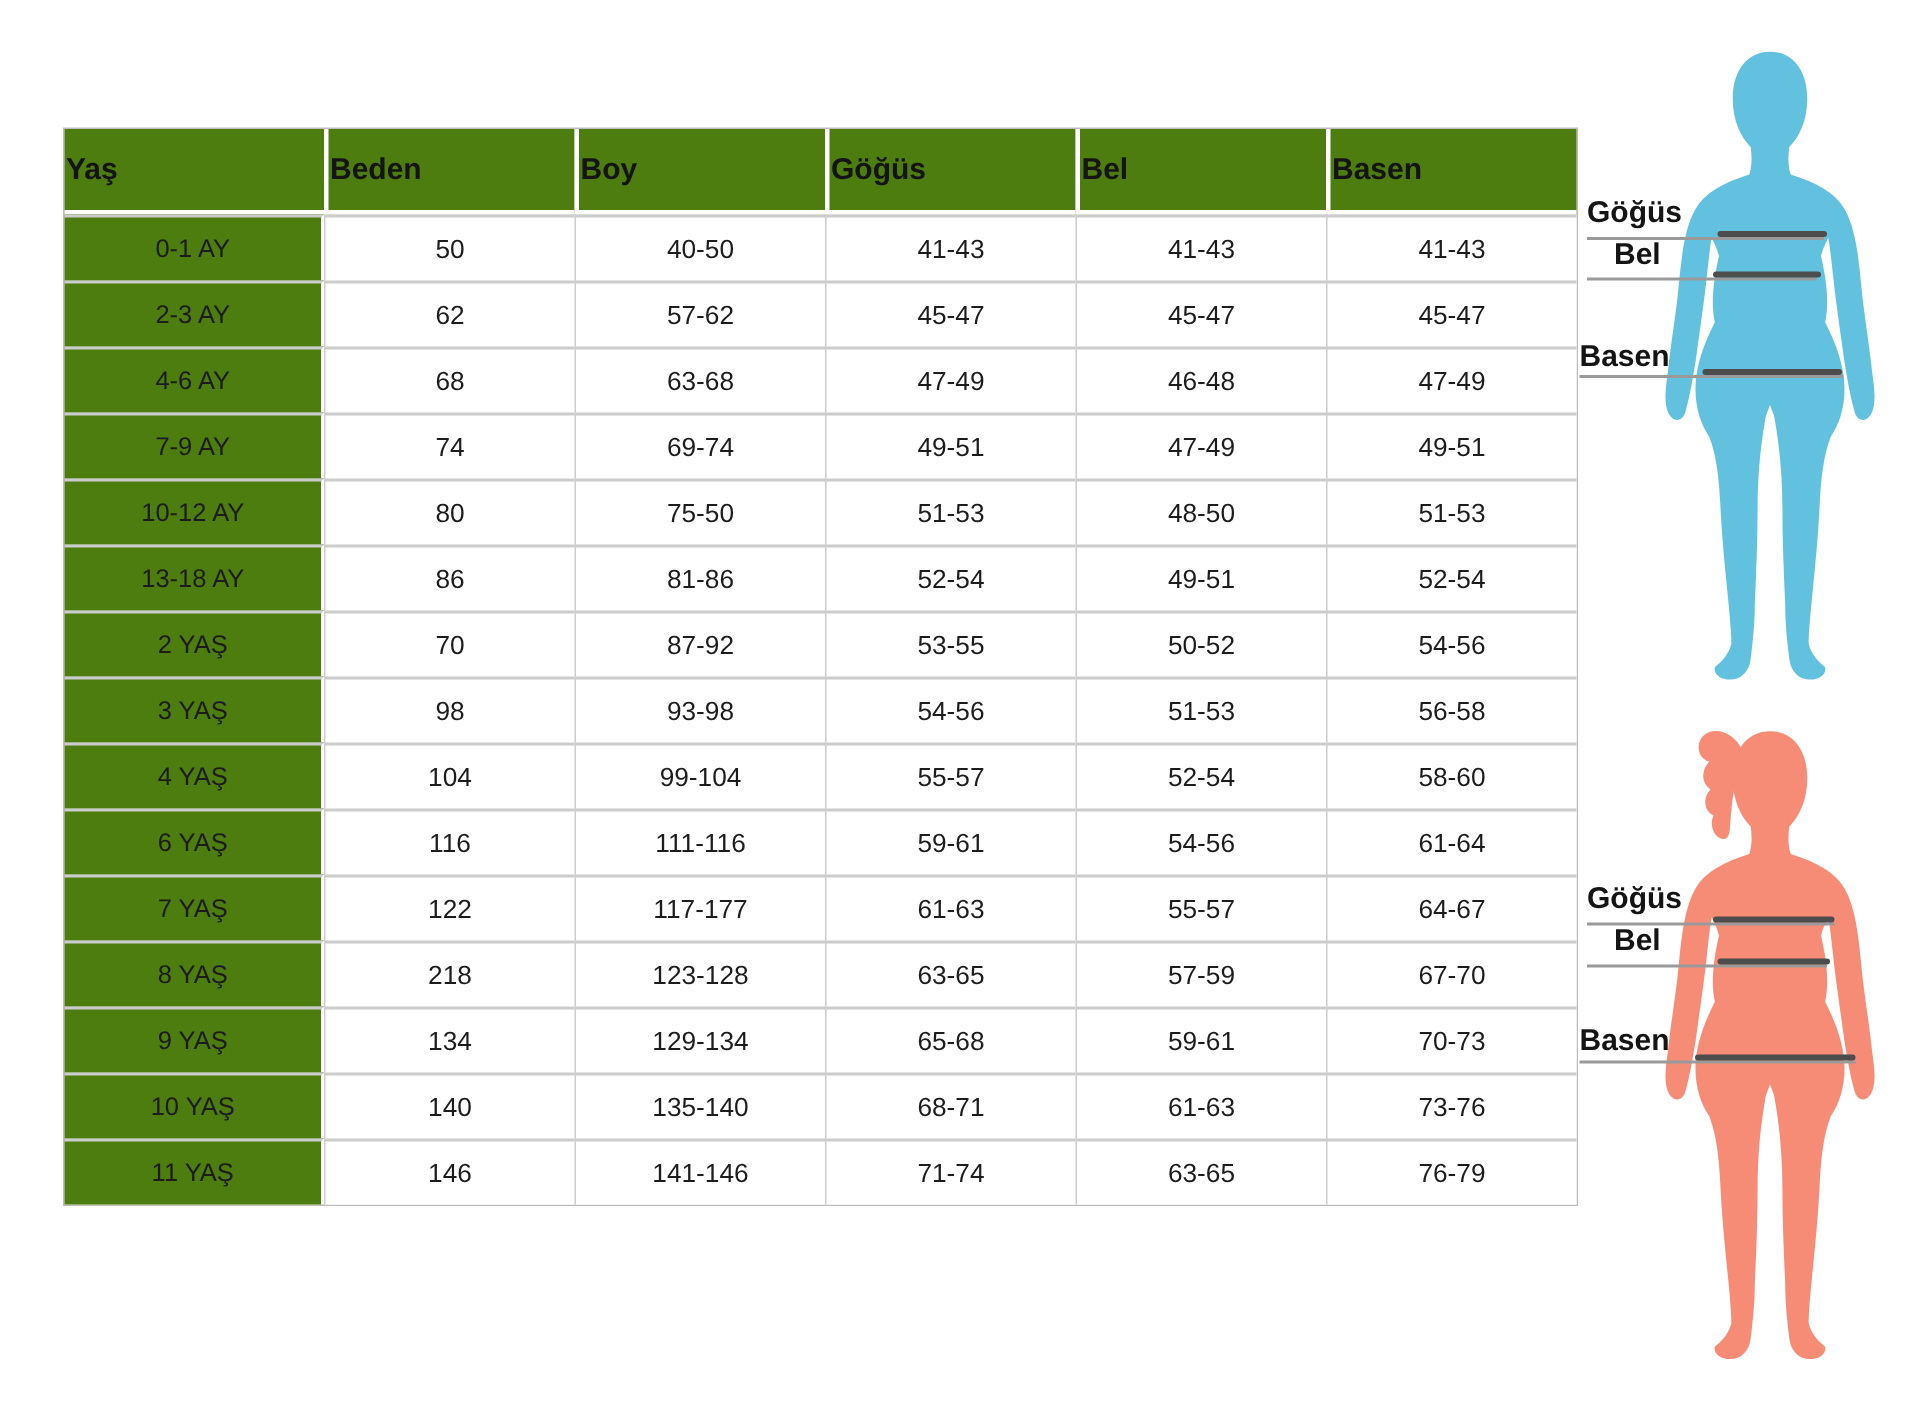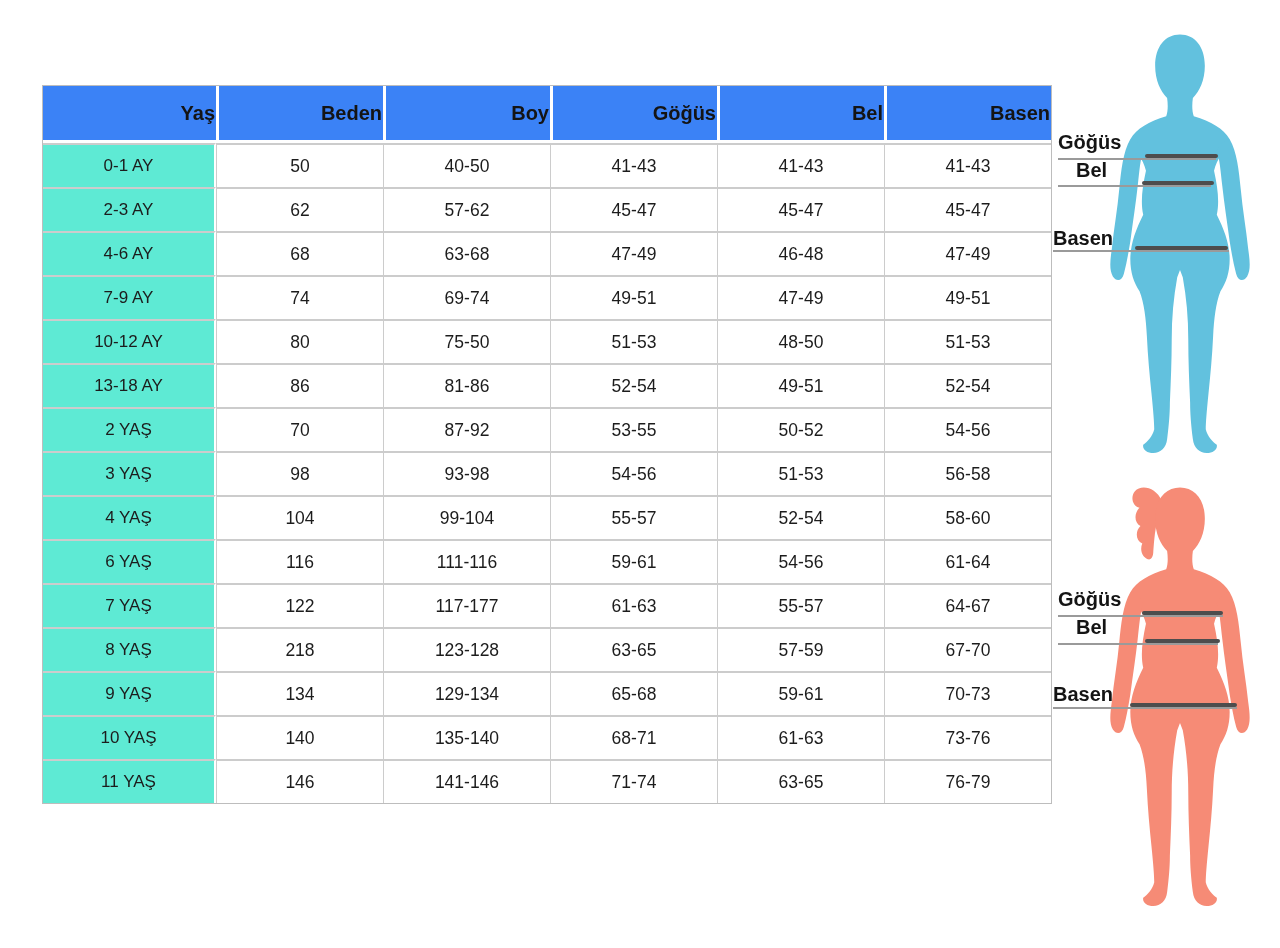--- a/index.html
+++ b/index.html
@@ -3,27 +3,27 @@
 <meta charset="utf-8">
 <style>
   html,body{margin:0;padding:0;background:#fff;}
   #stage{position:relative;width:1280px;height:948px;background:#fff;overflow:hidden;
          font-family:"Liberation Sans",sans-serif;color:#1b1b1b;}
 
   
   table.size-table{position:absolute;left:42px;top:85px;width:1010px;
     border-collapse:separate;border-spacing:0;table-layout:fixed;
     border:1px solid #bdbdbd;background:#fff;}
-  table.size-table th{background:#3b82f6;font-weight:bold;font-size:20px;color:#141414;
-    height:52px;border-left:3px solid #fff;border-bottom:3px solid #fff;text-align:right;}
+  table.size-table th{background:#4d7c0f;font-weight:bold;font-size:20px;color:#141414;
+    height:52px;border-left:3px solid #fff;border-bottom:3px solid #fff;text-align:left;}
   table.size-table th:first-child{border-left:none;width:171px;}
   table.size-table td{height:40px;text-align:center;vertical-align:middle;font-size:17.5px;
     color:#1c1c1c;border-top:2px solid #cccccc;border-left:1px solid #cccccc;background:#fff;}
   table.size-table td:first-child{border-left:none;border-right:2px solid #fff;
-    background:#5eead4;font-size:17px;}
+    background:#4d7c0f;font-size:17px;}
 
   
   svg.figure{position:absolute;width:184px;height:446px;}
   svg.figure-adult{left:1088px;top:24px;}
   svg.figure-girl{left:1088px;top:477px;}
 
   
   .mlabel{position:absolute;font-weight:bold;font-size:20px;color:#141414;line-height:1.1;}
   .leader{position:absolute;height:2px;background:#9a9a9a;}
   .measure{position:absolute;height:4px;background:#4d4d4d;border-radius:2px;}

